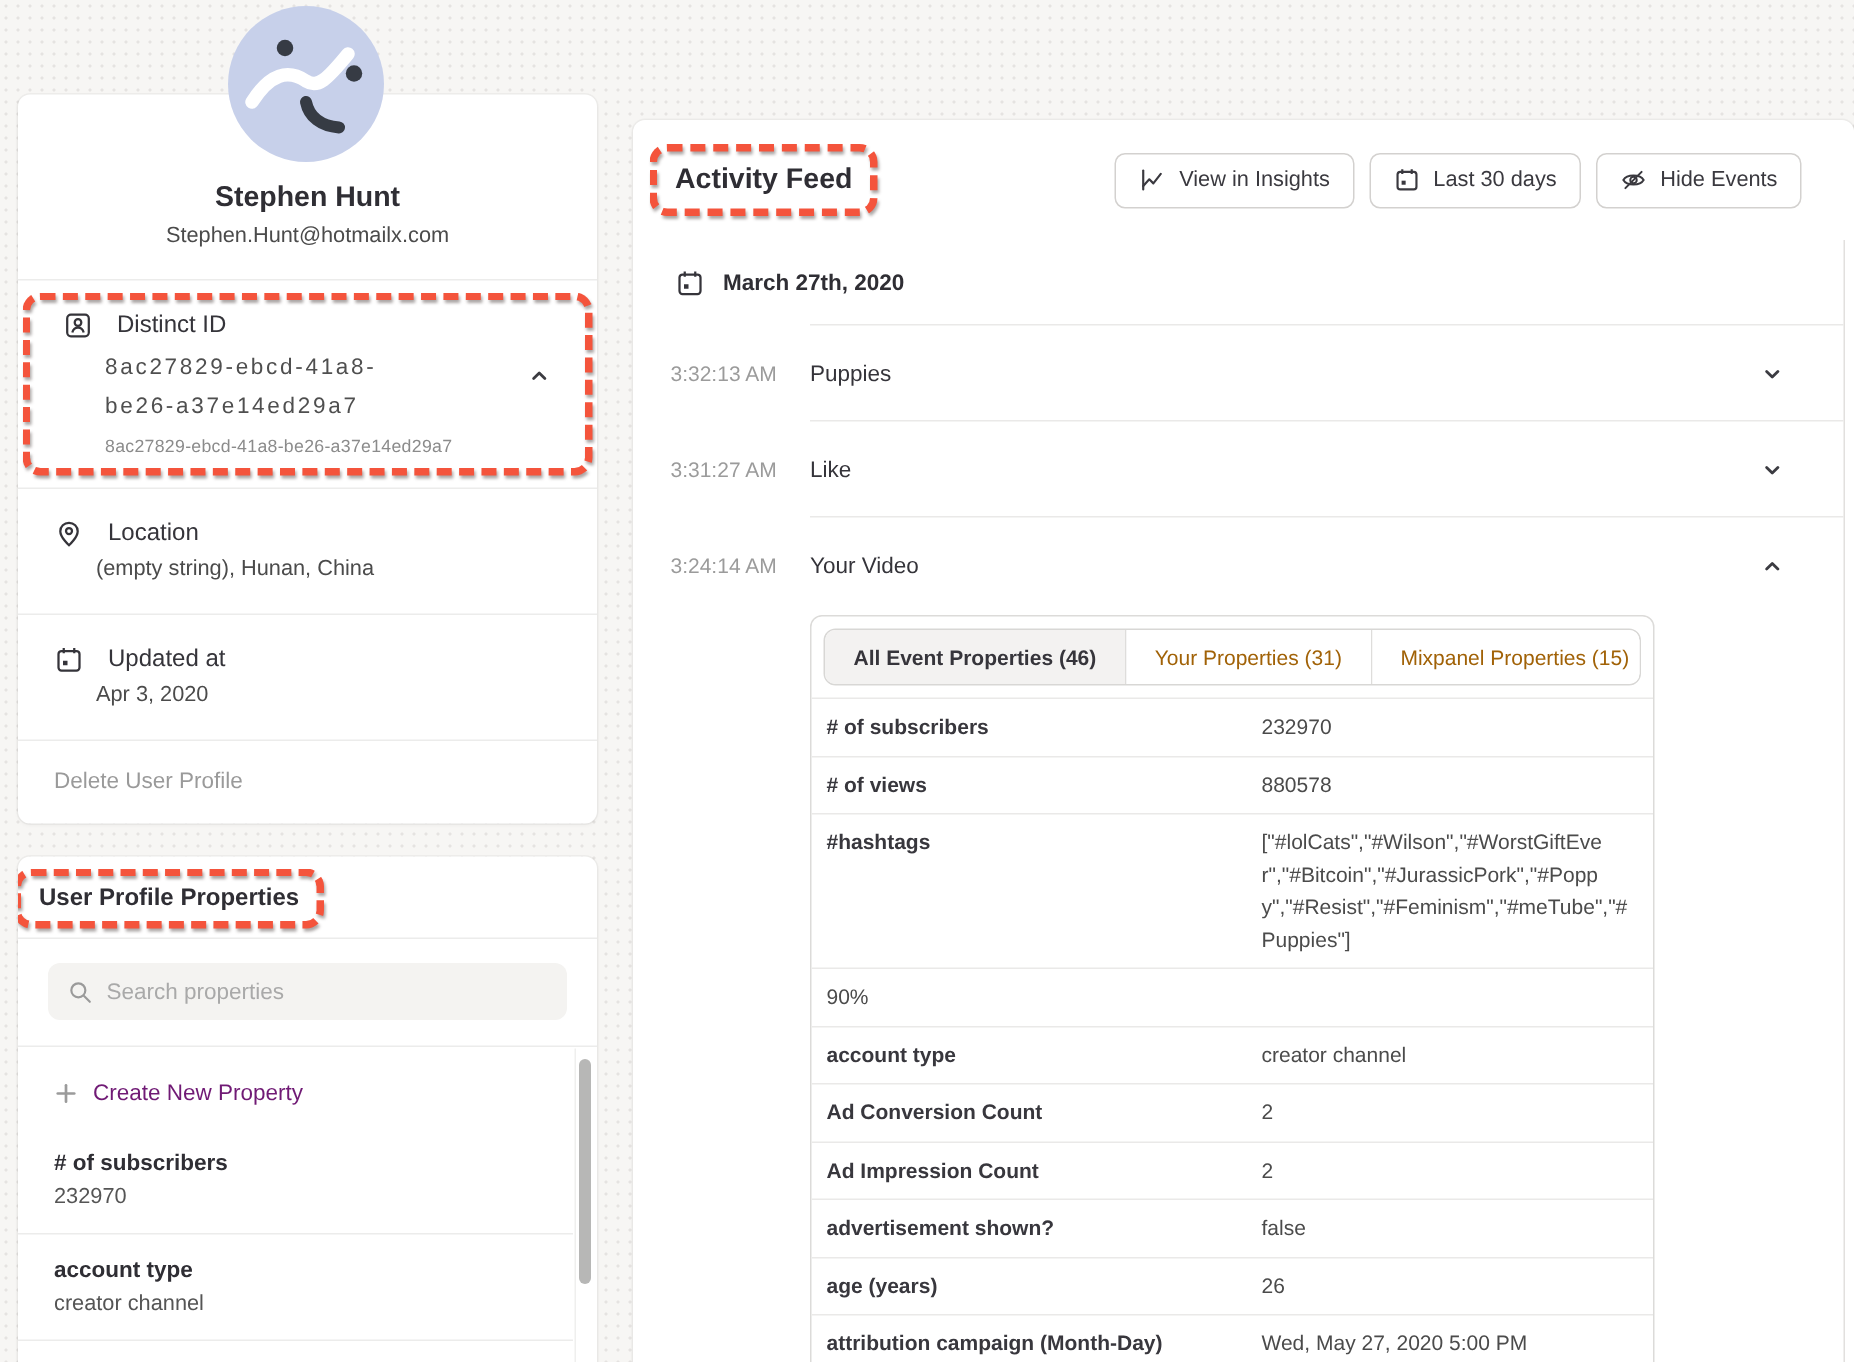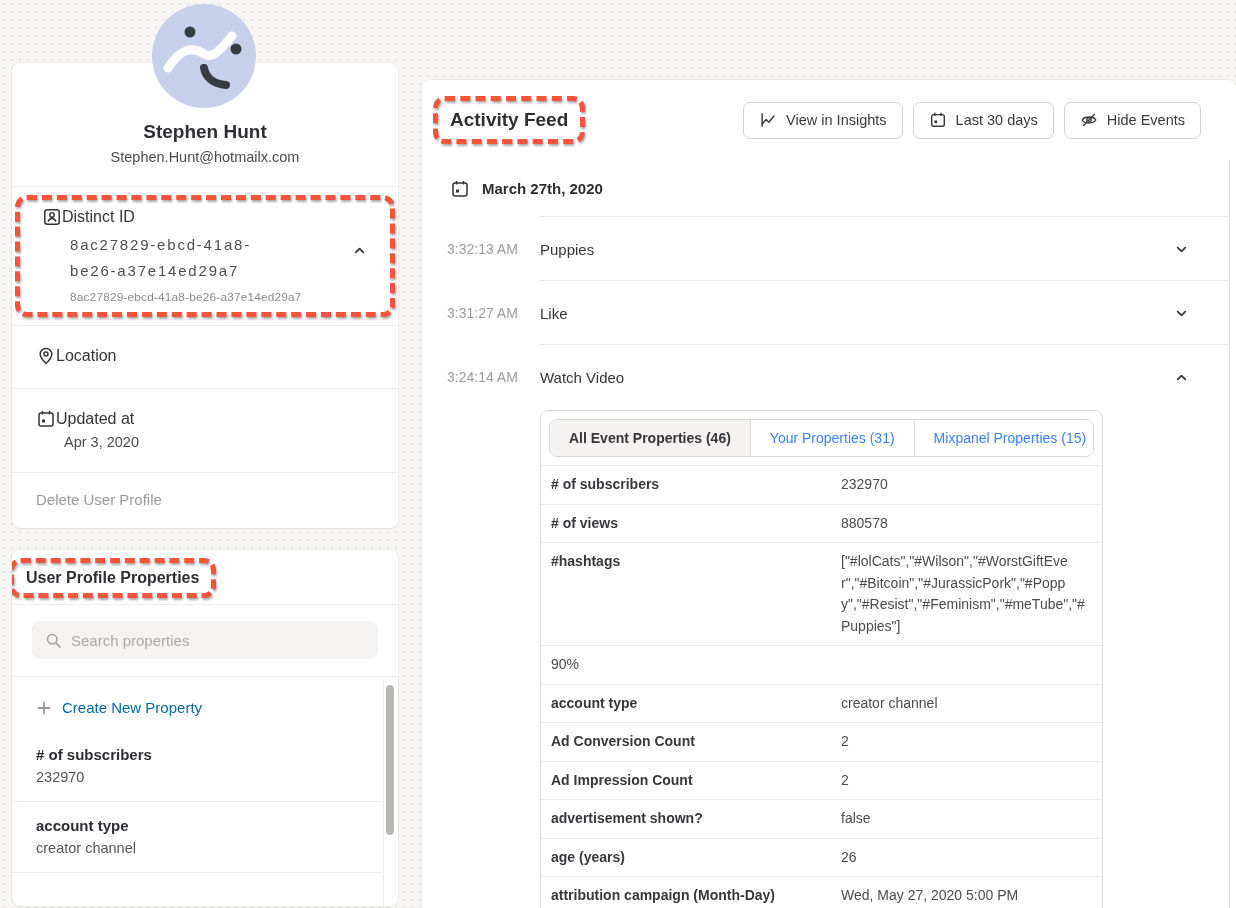--- a/index.html
+++ b/index.html
@@ -21,21 +21,21 @@
         pointer-events:none; filter:drop-shadow(1px 2px 1px rgba(70,60,58,0.45)); z-index:5; }
 
   
   .sidebar { position:absolute; left:12px; top:63px; width:386px; }
   .avatar { position:absolute; left:140px; top:-59px; z-index:2; }
   .id-head { text-align:center; padding:58px 20px 21px; }
   .u-name { font-size:19px; font-weight:700; color:#2f2e34; }
   .u-email { font-size:14.5px; color:#4b4b4b; margin-top:6px; }
 
   .distinct { position:relative; margin:8px 3px; padding:12px 20px 13px 27px; }
-  .sec-label-row { display:flex; align-items:center; gap:0; }
+  .sec-label-row { display:flex; align-items:center; gap:16px; }
   .sec-label { font-size:16px; color:#35343a; }
   .distinct-id { margin:5px 0 0 28px; max-width:262px; padding-right:36px;
     font-size:15px; letter-spacing:1.8px; color:#4f4f4f; line-height:1.7; }
   .distinct-id-small { margin:7px 0 0 28px; font-size:11.8px; color:#8b8b8b; letter-spacing:0.2px; }
   .collapse-btn { position:absolute; right:28px; top:48px; background:none; border:none; cursor:pointer; }
 
   .sec-block { padding:20px 24px 22px; }
   .sec-value { margin:5px 0 0 28px; font-size:14.5px; color:#4b4b4b; }
   .delete-row { padding:18px 24px 20px; font-size:15px; color:#9a9a9a; cursor:pointer; }
 
@@ -46,21 +46,21 @@
      border-radius:12px; padding:11px 17px; z-index:1; }
   .props-title { font-size:16px; font-weight:700; color:#2f2e34; white-space:nowrap; }
   .search-row { padding:16px 20px 17px; }
   .search-box { display:flex; align-items:center; gap:9px; height:38px; background:#f4f3f1;
      border-radius:8px; padding:0 13px; }
   .search-box input { border:none; background:transparent; outline:none; flex:1;
      font-family:"Liberation Sans",sans-serif; font-size:15px; color:#7f1d1d; }
   .search-box input::placeholder { color:#a9a9a9; }
   .props-list { position:absolute; top:128px; left:0; right:0; bottom:0; }
   .create-row { display:flex; align-items:center; gap:10px; padding:21px 40px 15px 24px;
-     color:#0369a1; font-size:15px; cursor:pointer; }
+     color:#701a75; font-size:15px; cursor:pointer; }
   .prop-item { margin:0 16px 0 0; padding:15px 8px 16px 24px; border-bottom:1px solid #ececeb; cursor:pointer; }
   .prop-name { font-size:15px; font-weight:700; color:#2f2e34; }
   .prop-value { font-size:14.5px; color:#555; margin-top:6px; }
   .v-scroll { position:absolute; top:0; right:0; bottom:0; width:15px; border-left:1px solid #efefee; background:#fff; }
   .v-thumb { position:absolute; right:4px; top:7px; width:8px; height:150px; background:#b7b7b6; border-radius:4px; }
 
   
   .feed-card { position:absolute; left:422px; top:80px; width:814px; height:845px; }
   .feed-header { height:80px; display:flex; align-items:center; padding:0 35px 0 11px; }
   .feed-title-box { position:relative; padding:13px 17px; }
@@ -75,21 +75,21 @@
   .row-div { position:absolute; bottom:0; left:118px; right:0; height:1px; background:#eae9e8; }
   .event-row { height:64px; display:flex; align-items:center; padding-left:25px; position:relative; cursor:pointer; }
   .ev-time { width:93px; font-size:14px; color:#9b9b9b; }
   .ev-name { font-size:15px; color:#35343a; }
   .chev-btn { margin-left:auto; margin-right:40px; background:none; border:none; cursor:pointer; }
 
   .ev-panel { margin:1px 0 0 118px; width:563px; border:1px solid #dcdbd9; border-radius:8px;
      background:#fff; overflow:hidden; }
   .tabstrip { margin:8px; height:38px; border:1px solid #d8d7d5; border-radius:8px;
      display:flex; overflow:hidden;justify-content:space-between; }
-  .tab { display:flex; align-items:center; padding:0 19px; font-size:14px; color:#3b82f6;
+  .tab { display:flex; align-items:center; padding:0 19px; font-size:14px; color:#a16207;
      border-right:1px solid #dedddb; background:#fff; cursor:pointer; white-space:nowrap; }
   .tab.last { border-right:none; }
   .tab.active { background:#f3f2f1; color:#36353b; font-weight:700; }
   .prow { display:flex; border-top:1px solid #eae9e8; padding:8px 10px; min-height:36px; align-items:flex-start; }
   .plabel { width:290px; flex:0 0 290px; font-size:14px; font-weight:700; color:#38373d; padding-right:12px; line-height:21px; }
   .pvalue { flex:1; font-size:14px; color:#4b4b4b; word-break:break-all; line-height:21.5px; }
 </style>
 </head>
 <body>
 
@@ -133,20 +133,21 @@
     <div class="hr"></div>
 
     <div class="sec-block">
       <div class="sec-label-row">
         <svg width="20" height="20" viewBox="0 0 20 20" stroke="#35343a" stroke-width="1.5" fill="none">
           <path d="M10 2.5 C 6.7 2.5 4.2 5 4.2 8.1 c0 4.2 5.8 9.4 5.8 9.4 s5.8 -5.2 5.8 -9.4 C 15.8 5 13.3 2.5 10 2.5 Z"></path>
           <circle cx="10" cy="8" r="2"></circle>
         </svg>
         <span class="sec-label">Location</span>
       </div>
+      <div class="sec-value">(empty string), Hunan, China</div>
     </div>
     <div class="hr"></div>
 
     <div class="sec-block">
       <div class="sec-label-row">
         <svg width="20" height="20" viewBox="0 0 20 20" stroke="#35343a" stroke-width="1.5" fill="none">
           <rect x="3" y="4" width="14" height="13" rx="2"></rect>
           <line x1="6.5" y1="2" x2="6.5" y2="5.5"></line>
             <line x1="13.5" y1="2" x2="13.5" y2="5.5"></line>
           <rect x="6" y="10.5" width="3" height="3" fill="#35343a" stroke="none"></rect>
@@ -266,21 +267,21 @@
       <button class="chev-btn">
         <svg width="15" height="15" viewBox="0 0 16 16" stroke="#3c3c42" stroke-width="2" fill="none" stroke-linecap="round" stroke-linejoin="round">
             <polyline points="4,6 8,10 12,6"></polyline>
           </svg>
       </button>
       <div class="row-div"></div>
     </div>
 
     <div class="event-row">
       <span class="ev-time">3:24:14 AM</span>
-      <span class="ev-name">Watch Video</span>
+      <span class="ev-name">Your Video</span>
       <button class="chev-btn">
         <svg width="15" height="15" viewBox="0 0 16 16" stroke="#3c3c42" stroke-width="2" fill="none" stroke-linecap="round" stroke-linejoin="round">
             <polyline points="4,10 8,6 12,10"></polyline>
           </svg>
       </button>
     </div>
 
     <div class="ev-panel">
       <div class="tabstrip">
         <div class="tab active">All Event Properties (46)</div>

